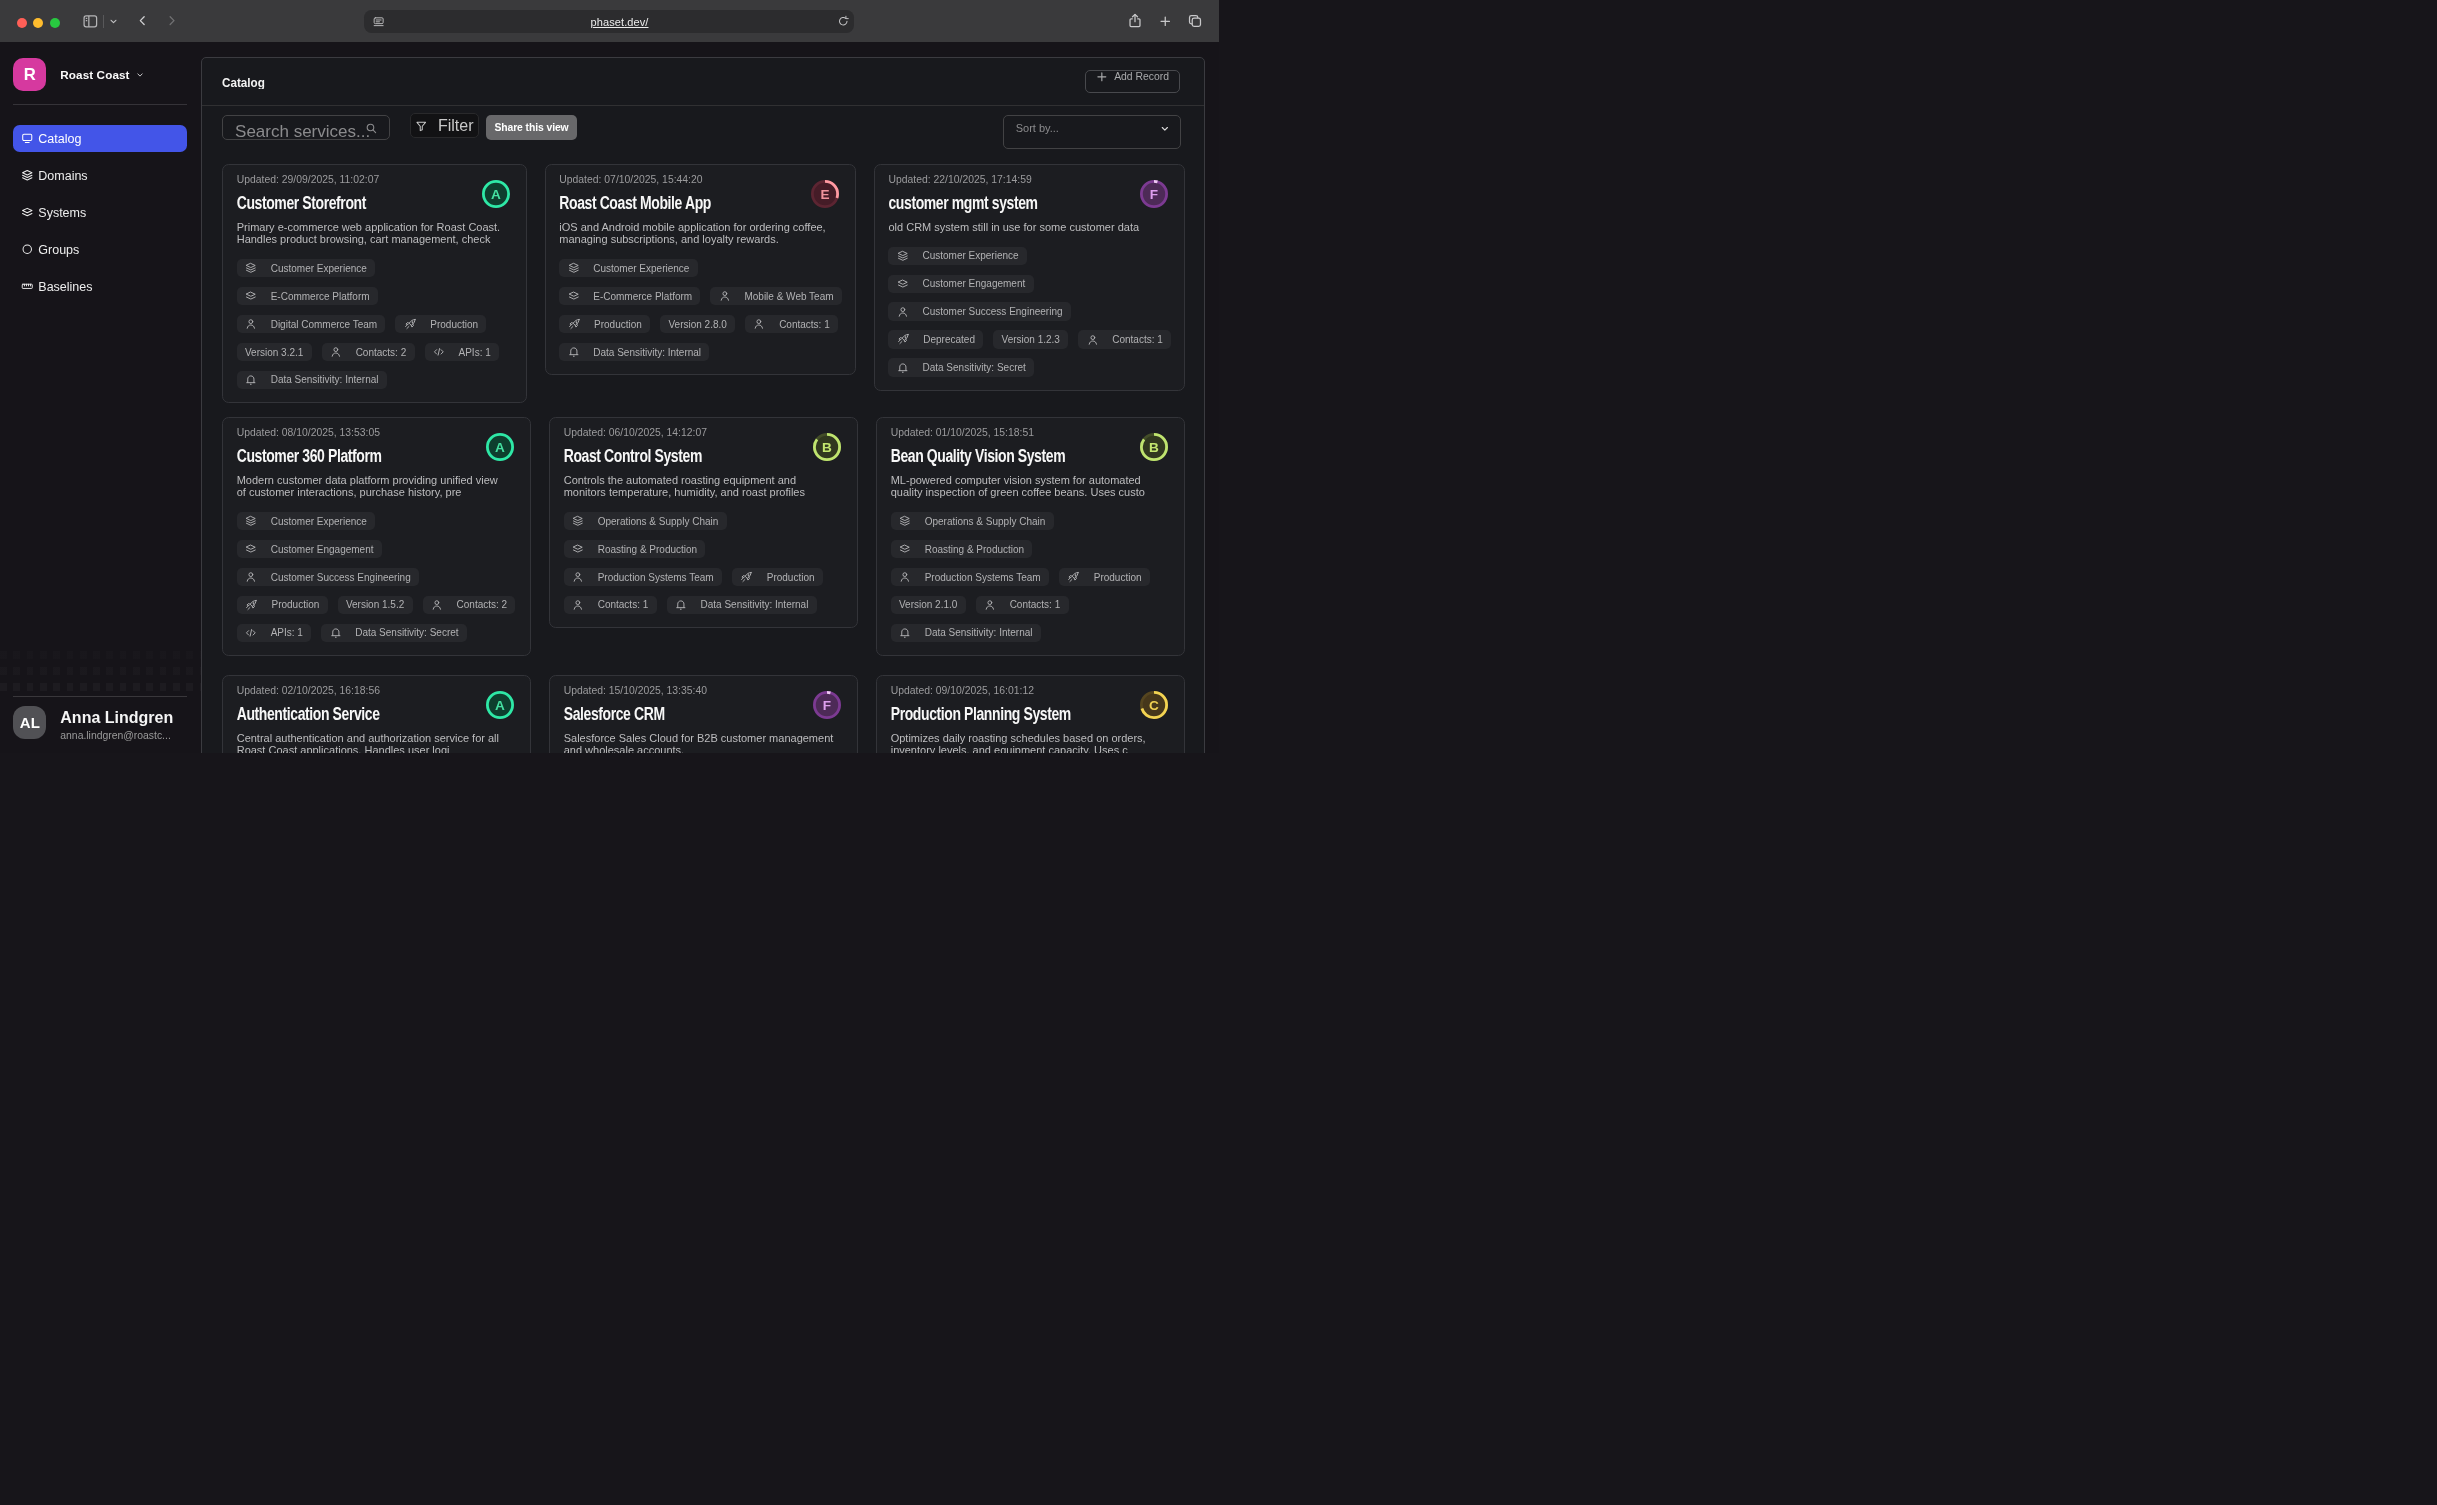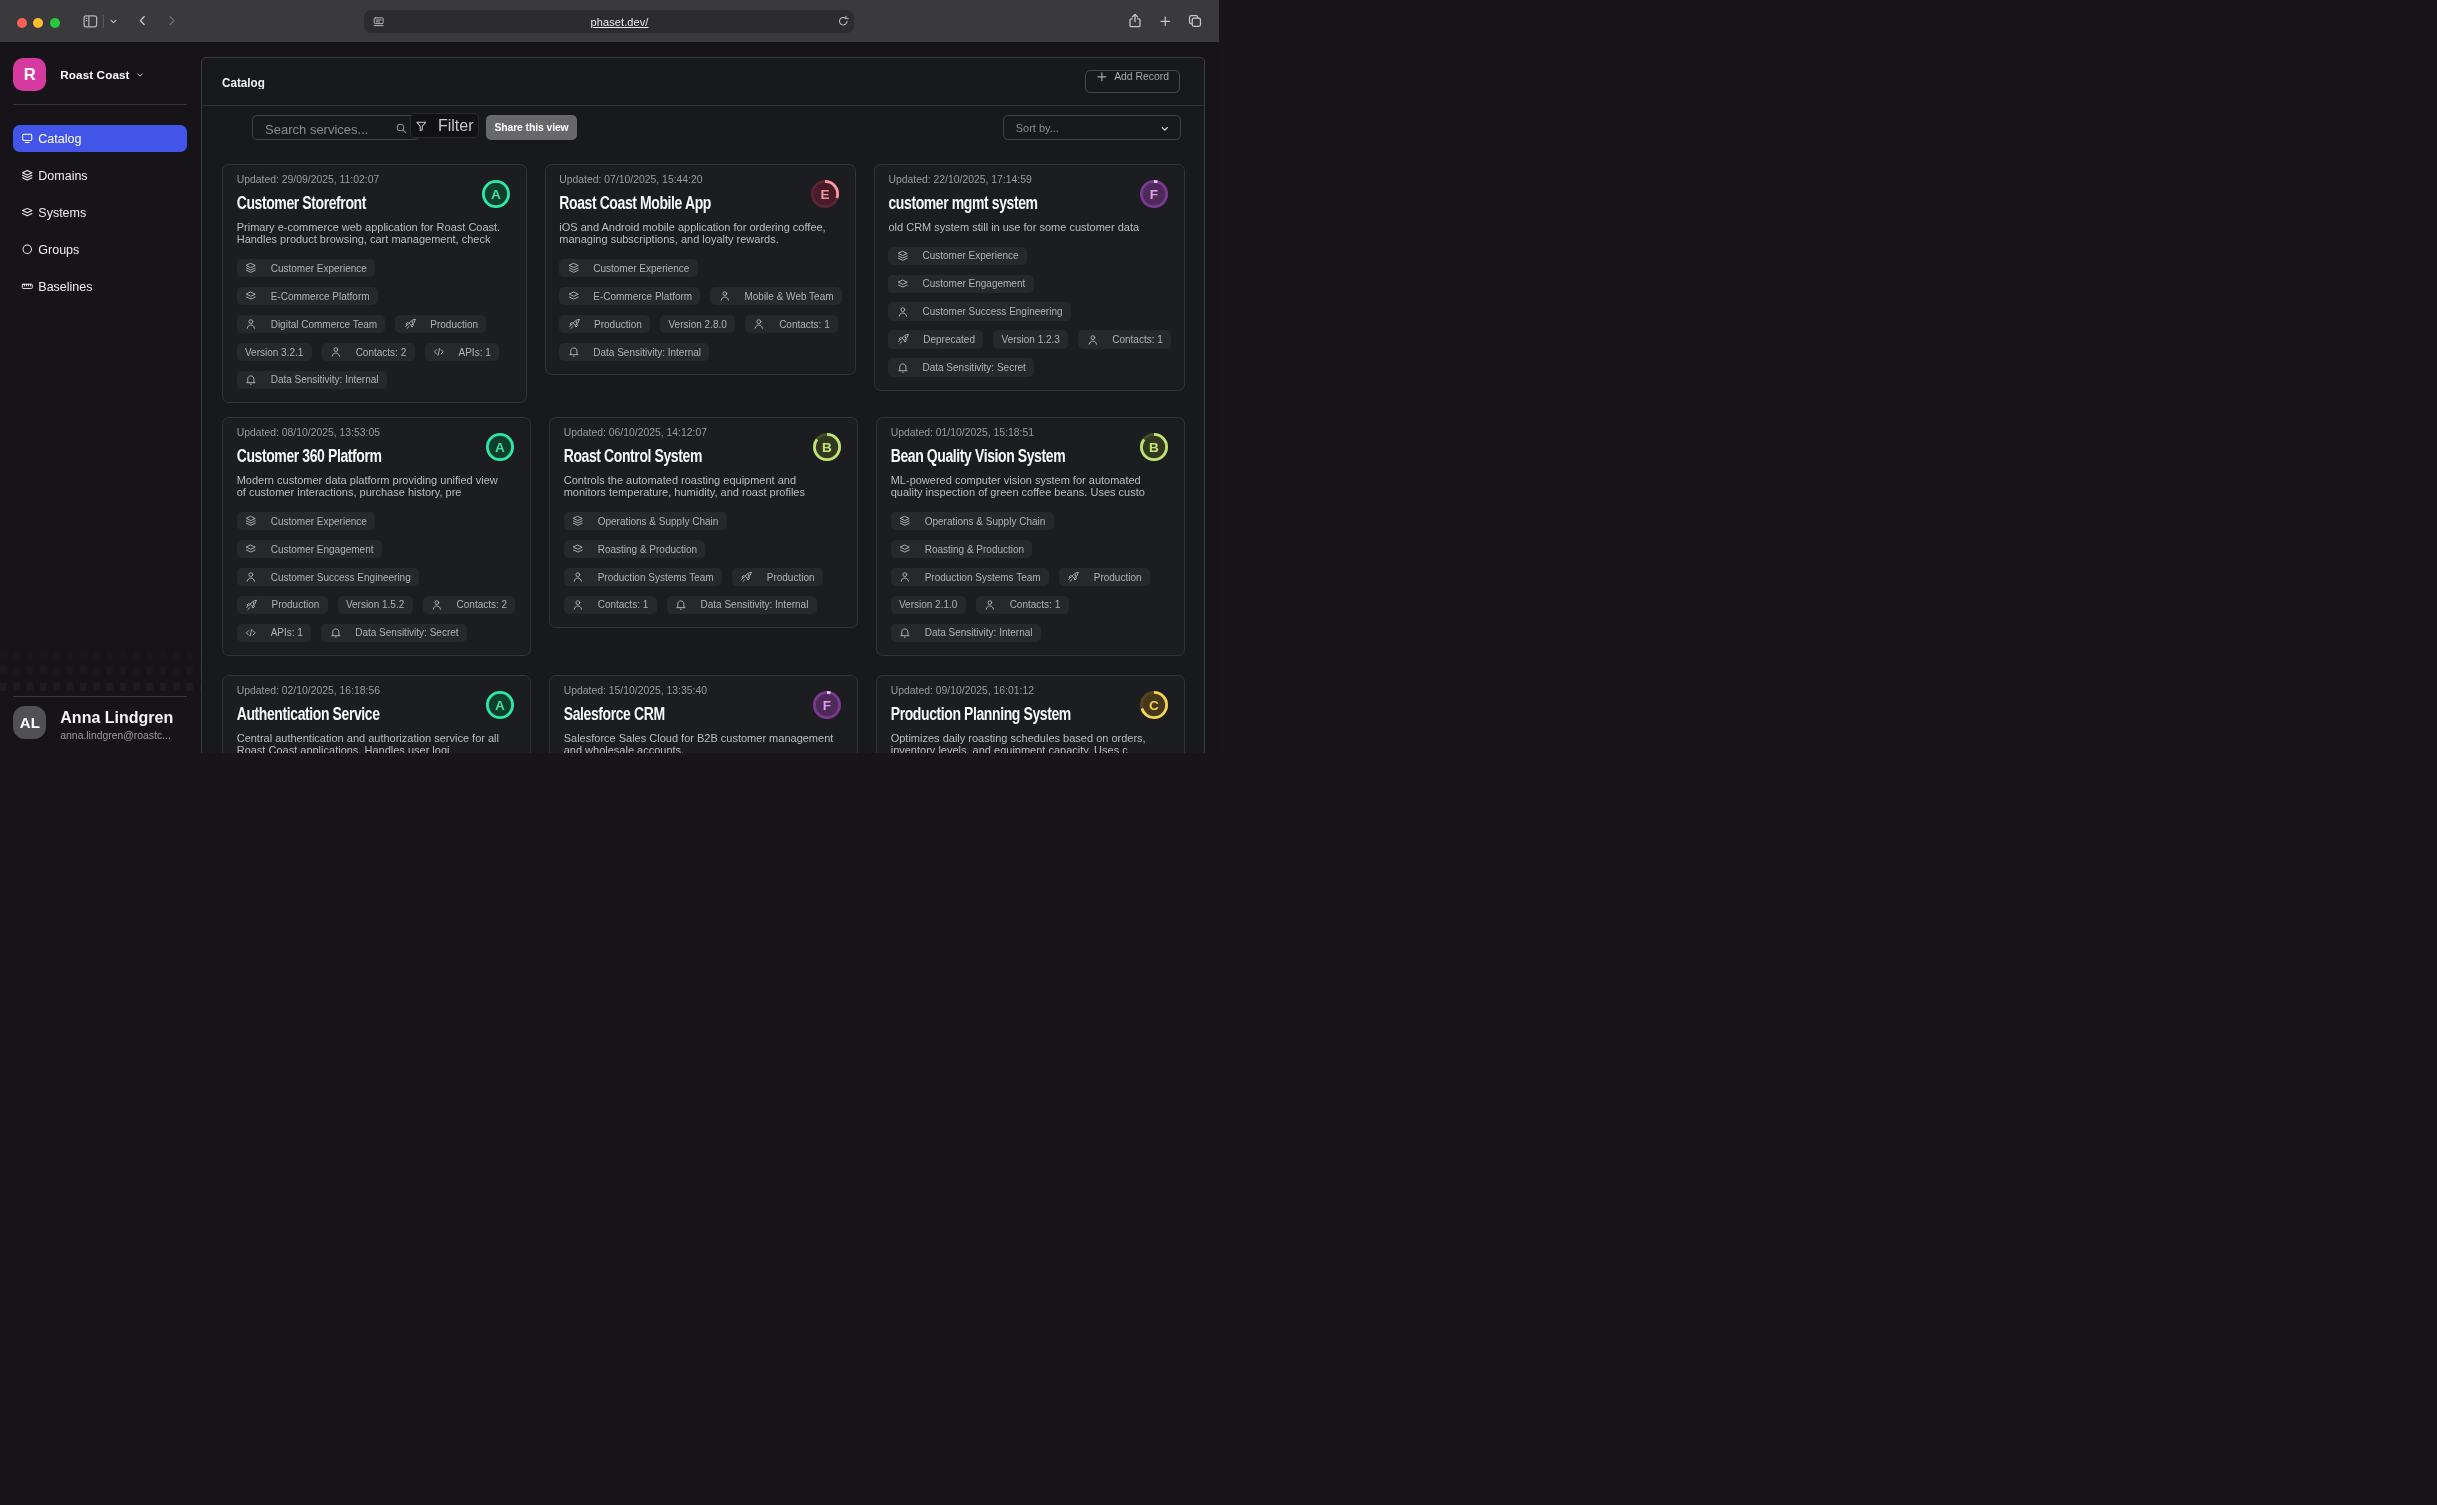--- a/index.html
+++ b/index.html
@@ -35,27 +35,27 @@
 .user .nm { color:#f5f5f5; font-size:16px; font-weight:700; }
 .user .em { color:#9a9a9a; font-size:10.4px; margin-top:3.3px; }
 
 
 .panel { position:absolute; left:201px; top:15.4px; width:1004px; height:750px; background:#18191d; border:0.8px solid #3b3b40; border-radius:5px; }
 .phead { position:relative; height:48px; border-bottom:0.8px solid #303032; }
 .phead .ttl { position:absolute; left:20px; top:16.7px; color:#f2f2f2; font-size:11.7px; font-weight:700; transform:scaleY(1.15); }
 .addrec { position:absolute; right:24px; top:11.7px; height:22.5px; border:0.8px solid #48494d; border-radius:5px; display:flex; align-items:flex-start; padding:0 10px; color:#a9aaac; font-size:10.4px; }
 .addrec svg { margin-right:6.7px; }
 .toolbar { position:relative; height:0; }
-.search { position:absolute; left:20.4px; top:8.3px; width:168px; height:25px; border:0.8px solid #424244; border-radius:5px; color:#8b8b8d; font-size:13px;margin-left:30px; }
+.search { position:absolute; left:20.4px; top:8.3px; width:168px; height:25px; border:0.8px solid #424244; border-radius:5px; color:#8b8b8d; font-size:17px; }
 .search .ph { position:absolute; left:11.7px; top:6.7px; }
 .search svg { position:absolute; right:11.7px; top:6.7px; }
 .btn-filter { position:absolute; left:208px; top:7px; width:69px; height:25px; background:#121214; border:0.8px solid #29292b; border-radius:5px; display:flex; align-items:center; justify-content:center; color:#c9c9c9; font-size:16px; }
 .btn-filter svg { margin-right:10px; }
 .btn-share { position:absolute; left:284px; top:8.3px; width:91px; height:25px; background:#68686a; border-radius:5px; display:flex; align-items:center; justify-content:center; color:#fff; font-size:10.4px; font-weight:700; letter-spacing:-0.1px; }
-.sortby { position:absolute; right:23px; top:8.3px; width:178px; height:25px; border:0.8px solid #424244; border-radius:5px; color:#8b8b8d; font-size:11px; }
+.sortby { position:absolute; right:23px; top:8.3px; width:178px; height:34px; border:0.8px solid #424244; border-radius:5px; color:#8b8b8d; font-size:11px; }
 .sortby .ph { position:absolute; left:11.7px; top:6.7px; }
 .sortby svg { position:absolute; right:9.2px; top:7.5px; color:#d8d8d8; }
 
 
 .grid { position:absolute; left:20.4px; top:106px; width:963px; }
 .row { display:grid; grid-template-columns:1fr 1fr 1fr; column-gap:18px; align-items:start; margin-bottom:14px; }
 .card { position:relative; background:#1c1d21; border:0.8px solid #333439; border-radius:6.7px; padding:11px 13.3px 13.3px; }
 .upd { color:#9b9b9d; font-size:10.4px; line-height:14px; margin-top:-3.8px; }
 .card h3 { color:#f7f7f7; font-size:14px; font-weight:700; letter-spacing:-0.4px; line-height:19px; margin-top:7px; transform:scaleY(1.26); transform-origin:50% 50%; }
 .desc { color:#bdbdbf; font-size:11px; line-height:12.5px; margin-top:8.3px; height:25px; overflow:hidden; white-space:nowrap; }

